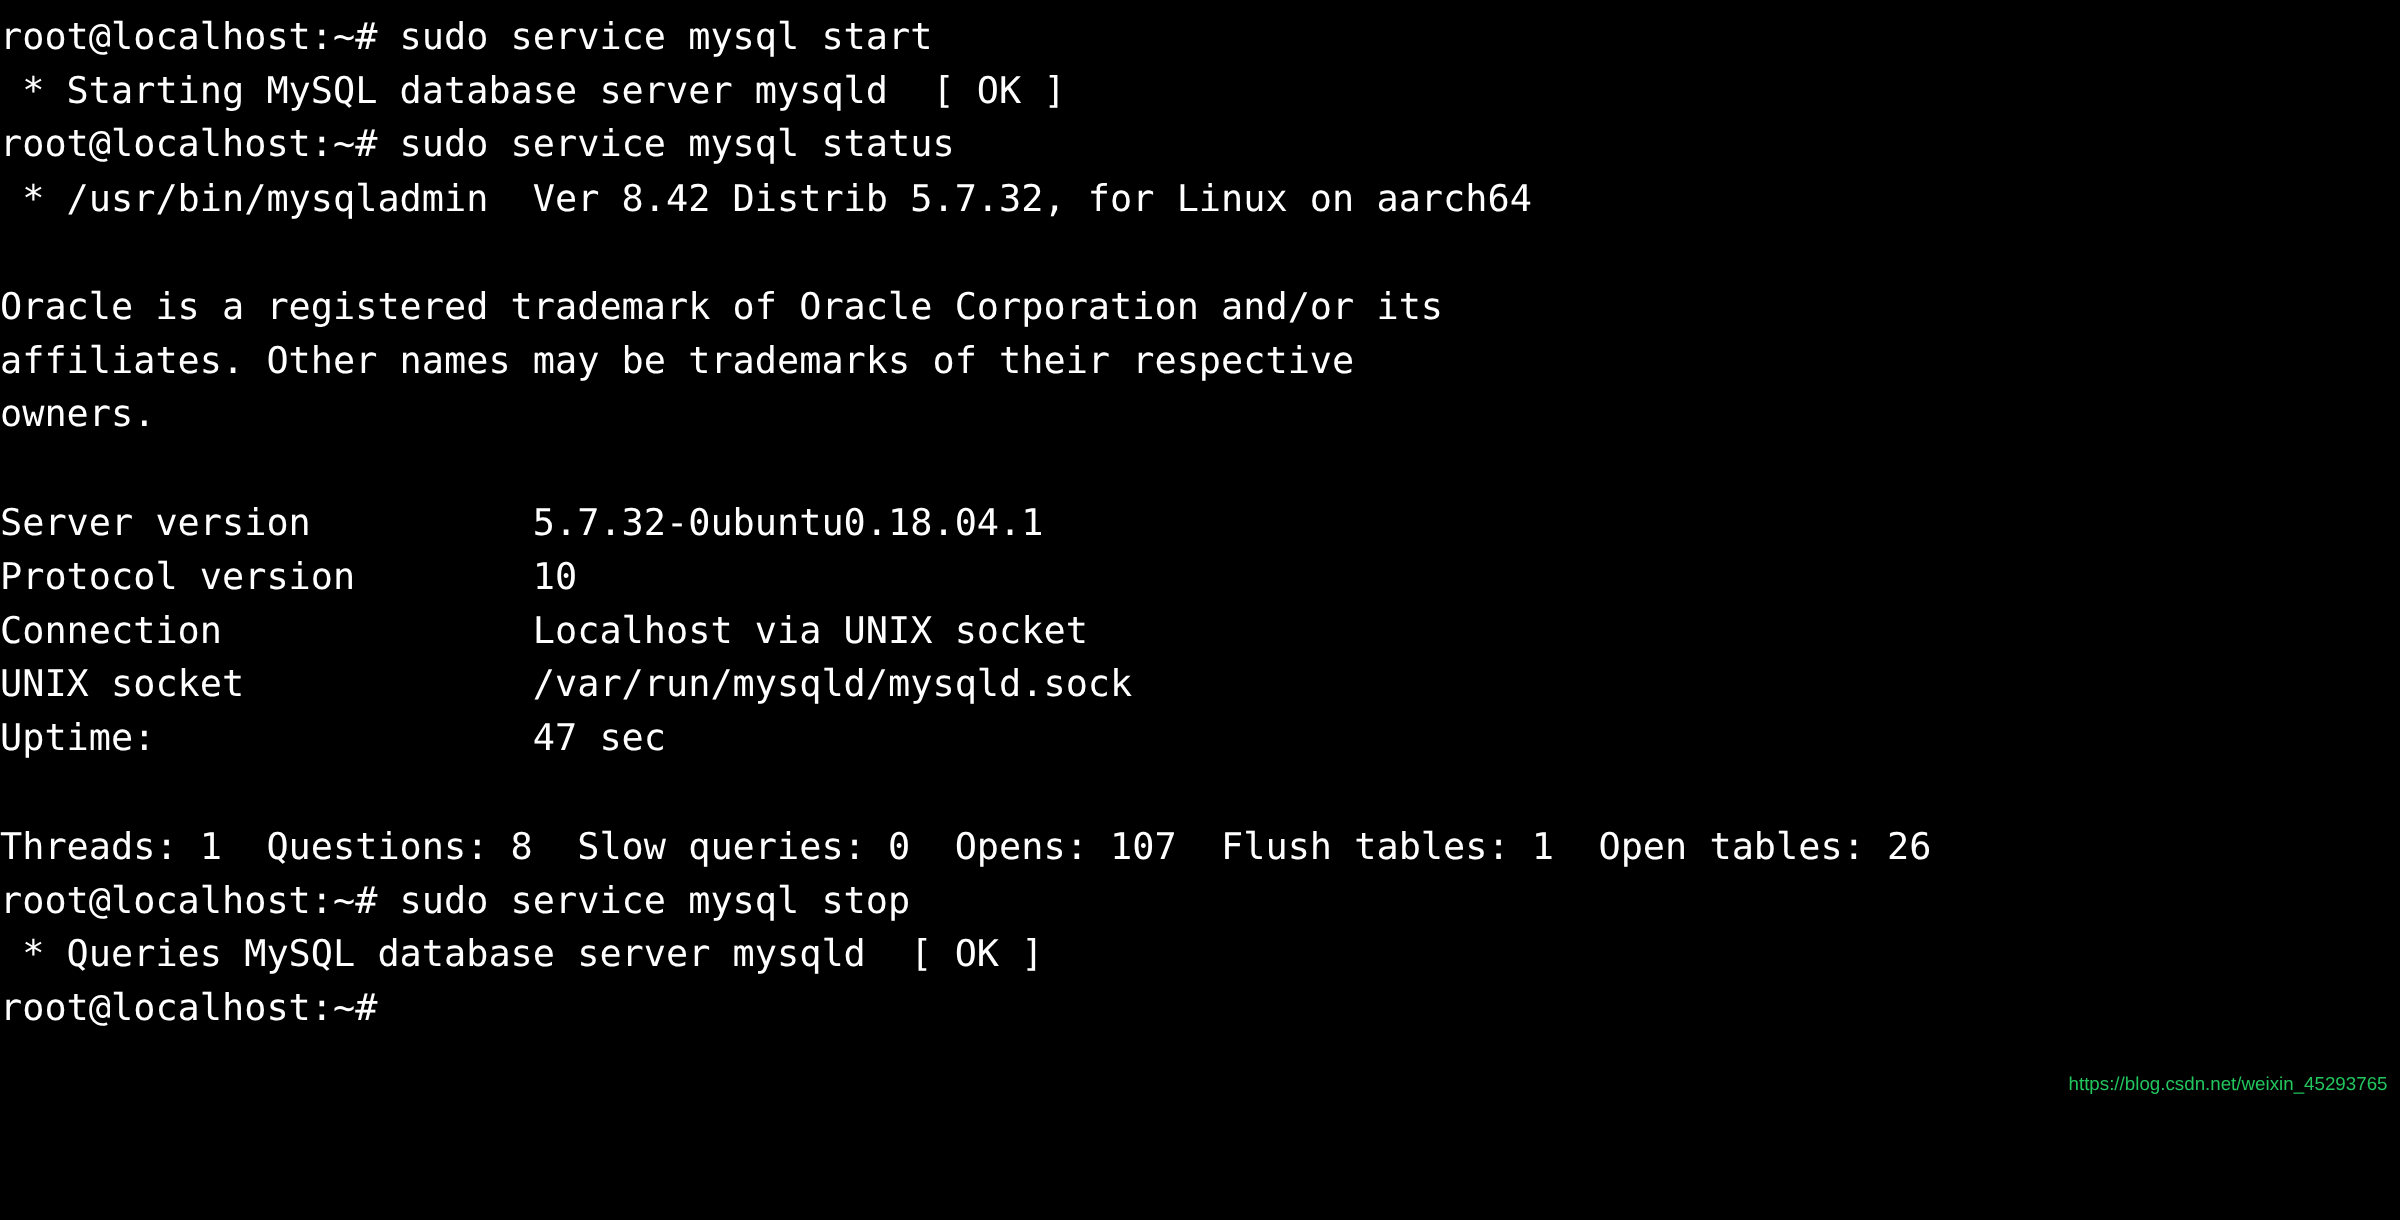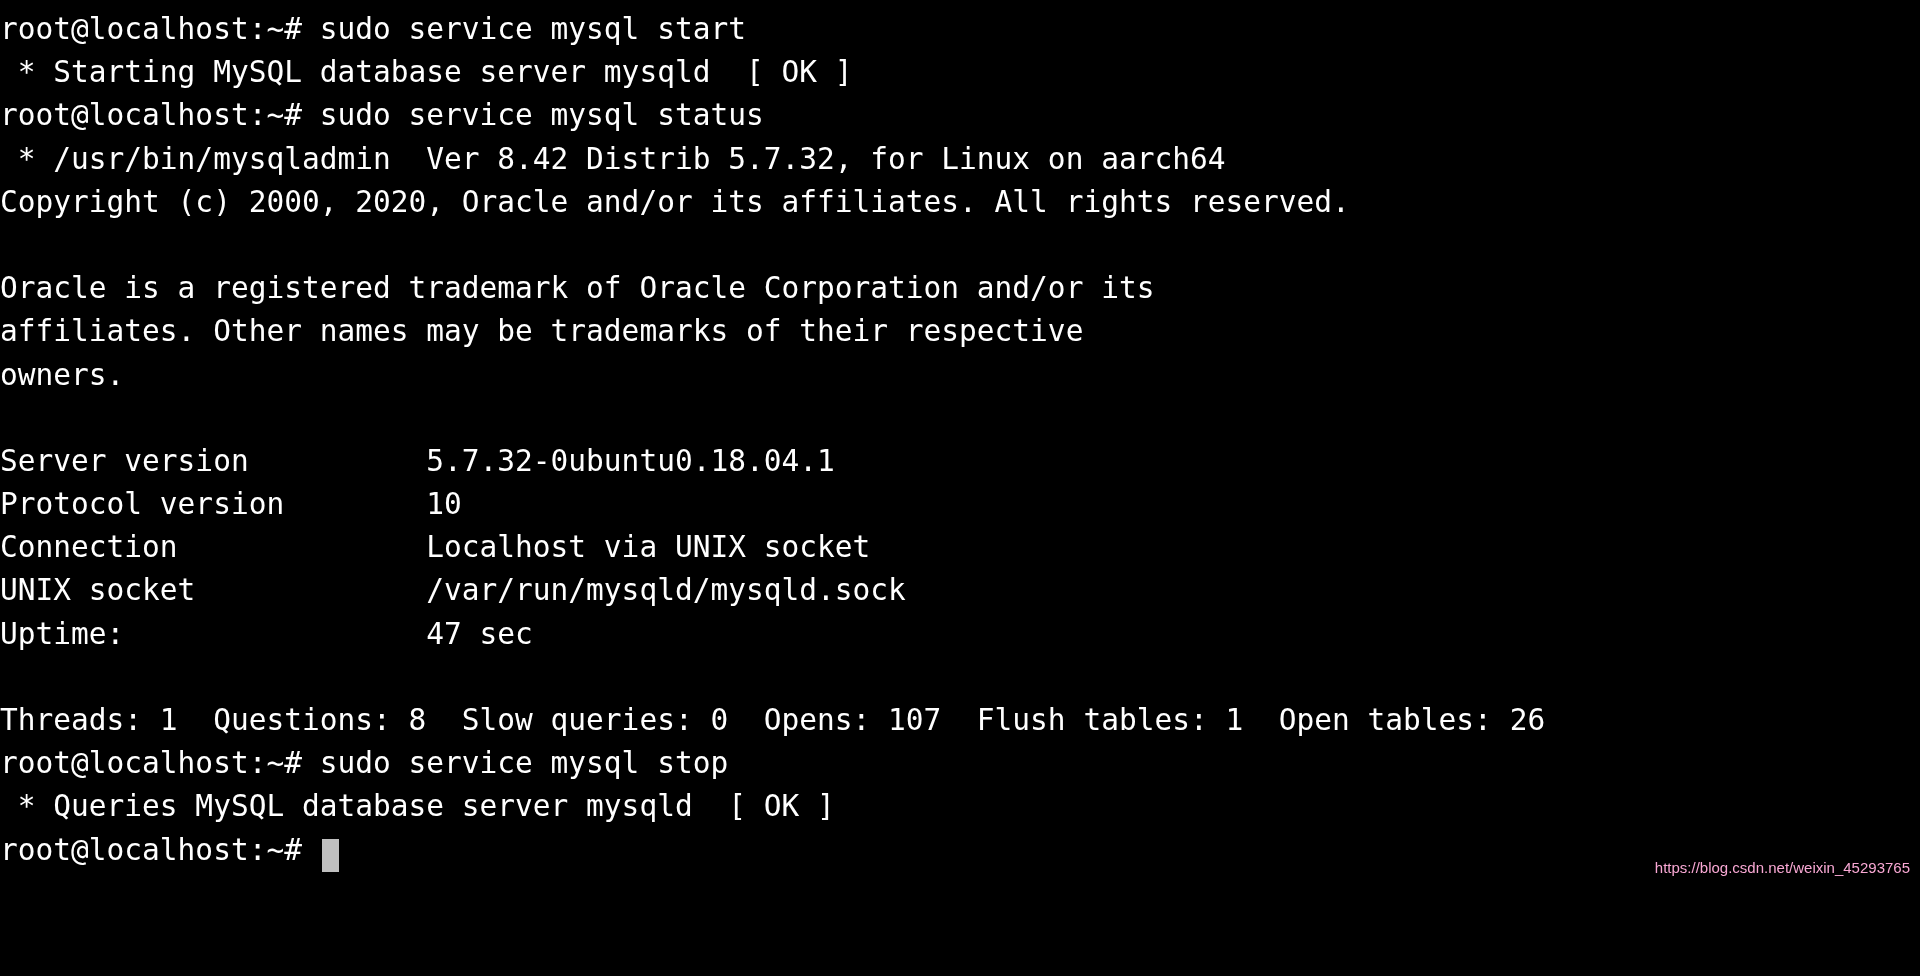--- a/index.html
+++ b/index.html
@@ -32,59 +32,59 @@
     letter-spacing: 0px;
     white-space: pre;
     padding-left: 0px;
     overflow: visible;
   }
   .term-line.blank {
     color: transparent;
   }
   .cursor-line {
     display: flex;
-    align-items: flex-end;
+    align-items: flex-start;
     height: 43.2px;
+    flex-direction: column;
   }
   .cursor-line .prompt-text {
     color: #ffffff;
     font-family: "DejaVu Sans Mono", "Liberation Mono", monospace;
     font-size: 29.5px;
     line-height: 43.2px;
     white-space: pre;
   }
   .cursor-block {
     display: inline-block;
     width: 17px;
     height: 33px;
     background: #bfbfbf;
     margin-left: 2px;
     vertical-align: middle;
   }
   #watermark {
     position: absolute;
     right: 10px;
     bottom: 4px;
-    color: #f9a8d4;
+    color: #22c55e;
     font-family: "Liberation Sans", sans-serif;
     font-size: 15px;
     letter-spacing: 0px;
     white-space: pre;
   }
 </style>
 </head>
 <body>
 
 <div id="terminal">
 
   <div class="term-line">root@localhost:~# sudo service mysql start</div>
   <div class="term-line"> * Starting MySQL database server mysqld  [ OK ]</div>
   <div class="term-line">root@localhost:~# sudo service mysql status</div>
   <div class="term-line"> * /usr/bin/mysqladmin  Ver 8.42 Distrib 5.7.32, for Linux on aarch64</div>
-  <div class="term-line">Copyright (c) 2000, 2020, Oracle and/or its affiliates. All rights reserved.</div>
   <div class="term-line blank"></div>
   <div class="term-line">Oracle is a registered trademark of Oracle Corporation and/or its</div>
   <div class="term-line">affiliates. Other names may be trademarks of their respective</div>
   <div class="term-line">owners.</div>
   <div class="term-line blank"></div>
   <div class="term-line">Server version          5.7.32-0ubuntu0.18.04.1</div>
   <div class="term-line">Protocol version        10</div>
   <div class="term-line">Connection              Localhost via UNIX socket</div>
   <div class="term-line">UNIX socket             /var/run/mysqld/mysqld.sock</div>
   <div class="term-line">Uptime:                 47 sec</div>

